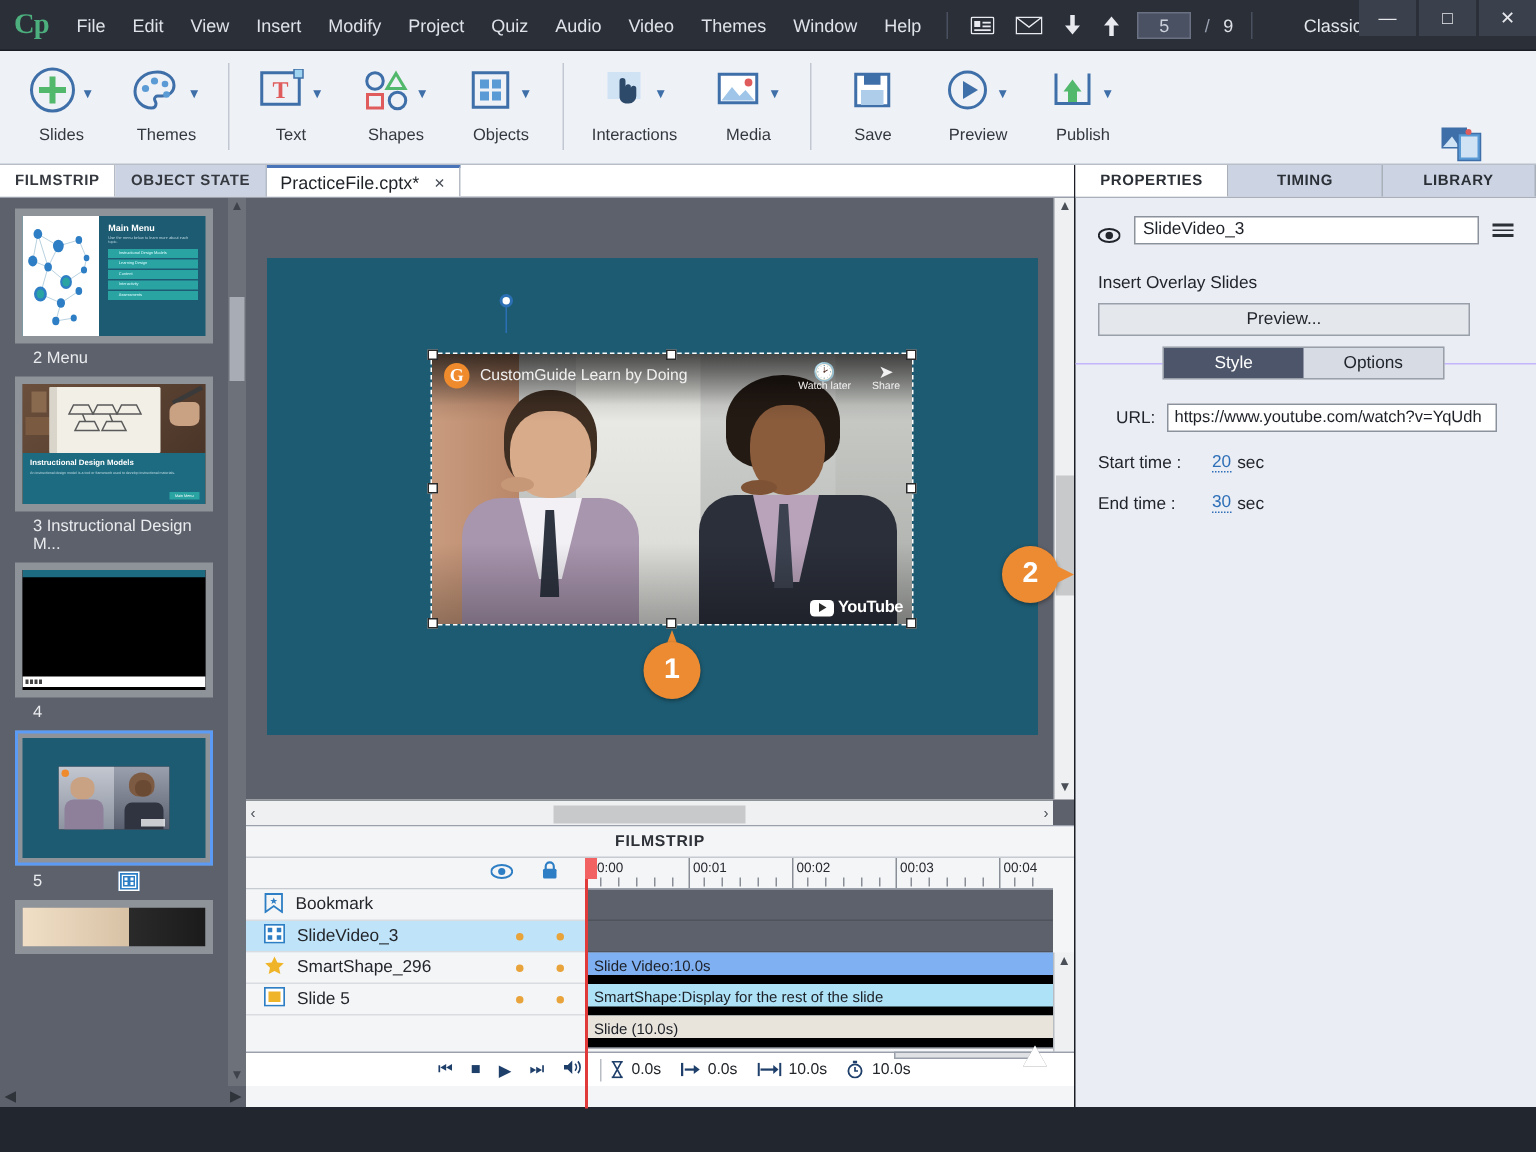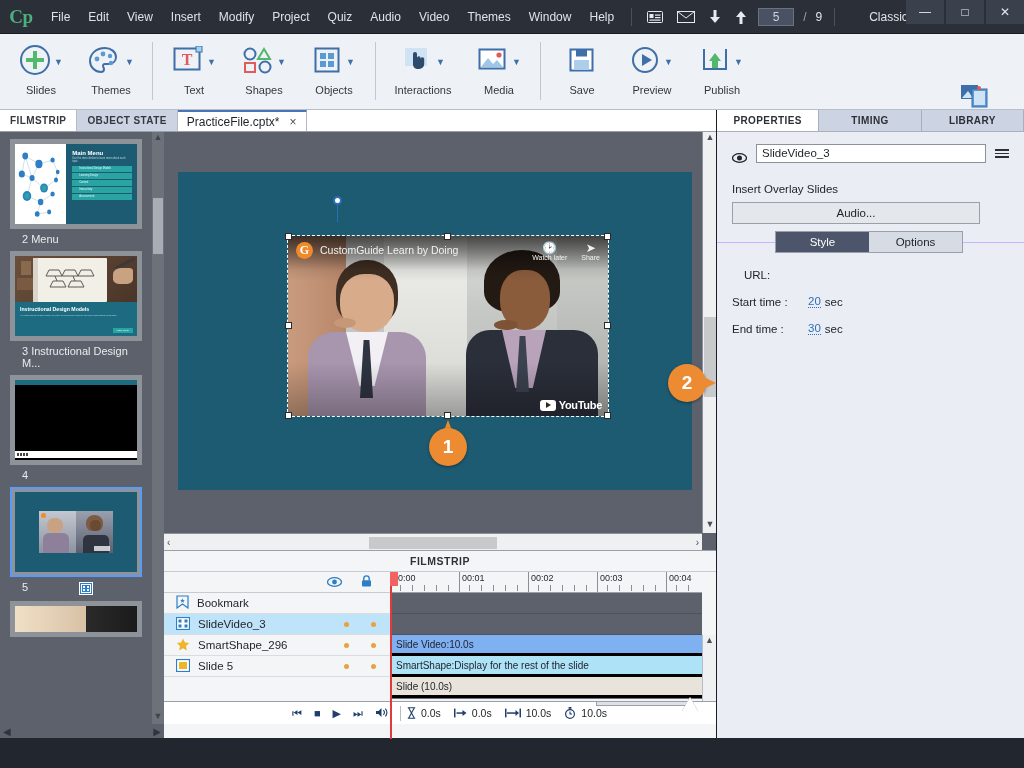--- a/index.html
+++ b/index.html
@@ -214,21 +214,21 @@
   .tl-dots { position: absolute; right: 14px; display: flex; gap: 22px; }
   .tl-dot { width: 5px; height: 5px; border-radius: 50%; background: #e8a33a; }
   .ruler {
     position: absolute; left: 226px; top: 21px; width: 312px; height: 21px;
     background: #f4f5f7; border-bottom: 1px solid #9aa0ab; overflow: hidden;
   }
   .rl-lab { position: absolute; top: 1px; font-size: 9px; color: #25282d; }
   .rl-maj { position: absolute; top: 0; width: 1px; height: 21px; background: #8a8f97; }
   .rl-min { position: absolute; top: 13px; width: 1px; height: 6px; background: #8a8f97; }
   .tl-tracks { position: absolute; left: 226px; top: 42px; width: 312px; }
-  .trk { height: 21px; border-bottom: 3px solid #000000; font-size: 10px; color: #1d2026; padding: 4px 0 0 6px; }
+  .trk { height: 21px; border-bottom: 6px solid #000000; font-size: 10px; color: #1d2026; padding: 4px 0 0 6px; }
   .playhead { position: absolute; left: 226px; top: 21px; width: 2px; height: 167px; background: #e03a3a; z-index: 5; }
   .playhead-cap { position: absolute; left: 226px; top: 21px; width: 8px; height: 14px; background: #f26262; z-index: 5; }
   .tl-vscroll {
     position: absolute; right: 0; top: 84px; width: 14px; height: 84px;
     background: #eff0f1; border-left: 1px solid #b8bcc3;
   }
   .tl-toolbar {
     position: absolute; left: 0; bottom: 14px; width: 552px; height: 23px;
     background: #ffffff; border-top: 1px solid #9aa0ab;
     display: flex; align-items: center; padding-left: 122px; gap: 0;
@@ -971,31 +971,32 @@
         </span>
         <span class="nameinput">SlideVideo_3</span>
         <span class="hambtn">
             <i></i>
             <i></i>
             <i></i>
           </span>
       </div>
 
       <div class="sec-label">Insert Overlay Slides</div>
-      <div class="choosebtn">Audio...</div>
+      <div class="choosebtn">Preview...</div>
 
       <div class="sep-line">
         <div class="segctl">
           <div class="seg active">Style</div>
           <div class="seg">Options</div>
         </div>
       </div>
 
       <div class="frow" style="margin-top:26px;">
         <span class="flabel">URL:</span>
+        <span class="urlinput">https://www.youtube.com/watch?v=YqUdh</span>
       </div>
       <div class="frow">
         <span style="width:76px;">Start time :</span>
         <span class="linkval">20</span>
         <span>sec</span>
       </div>
       <div class="frow">
         <span style="width:76px;">End time :</span>
         <span class="linkval">30</span>
         <span>sec</span>

